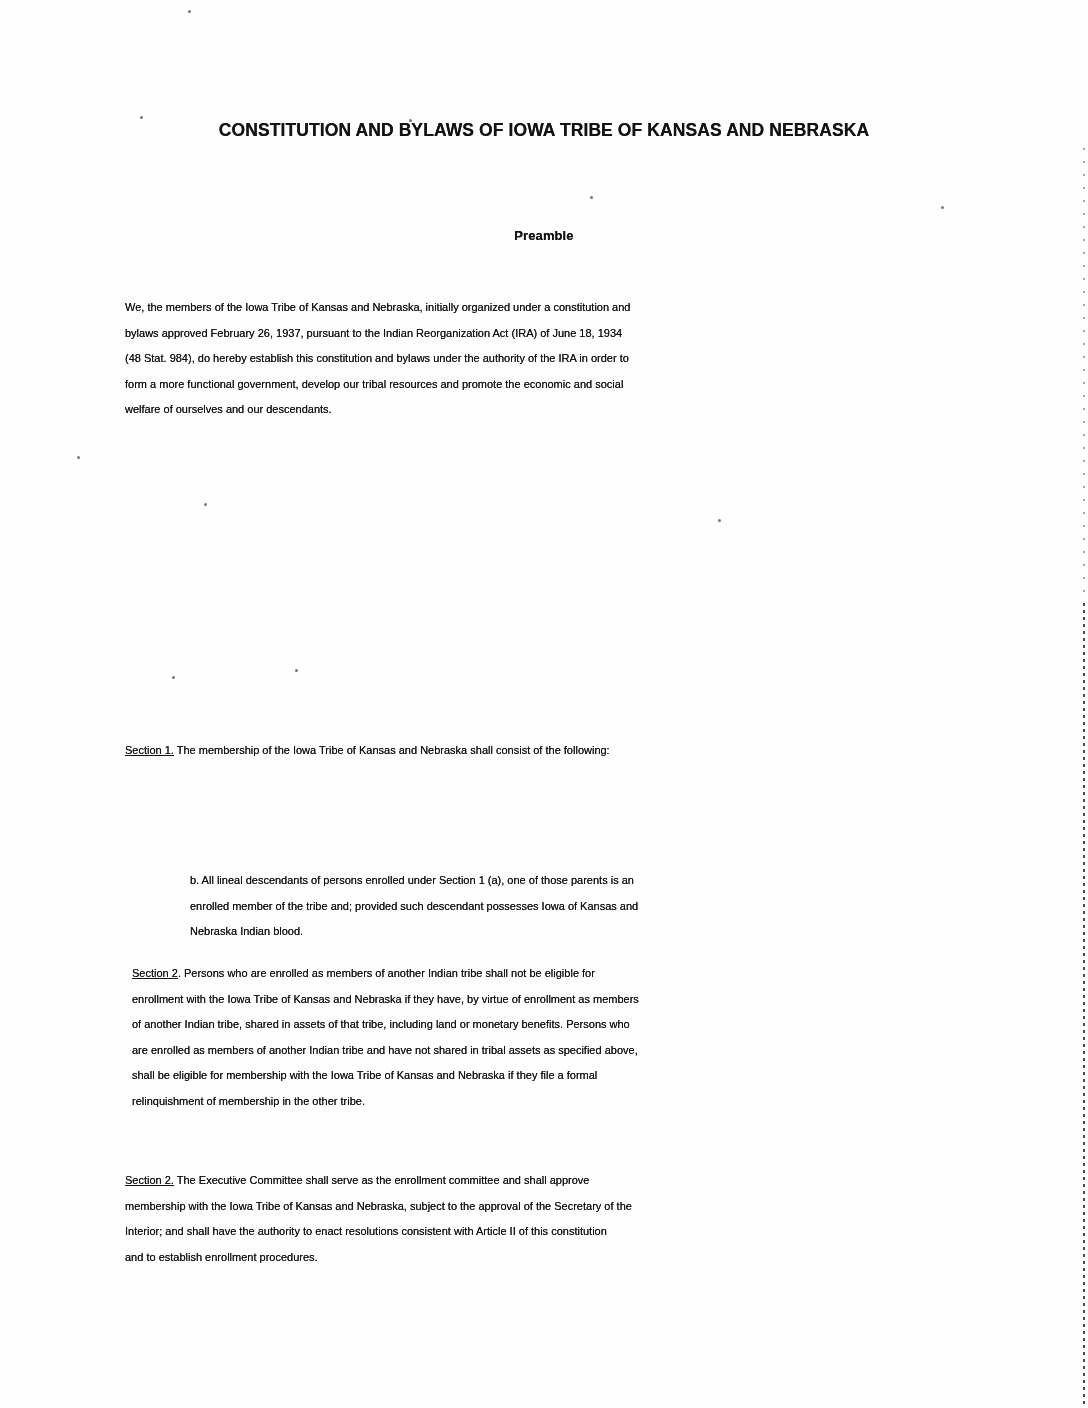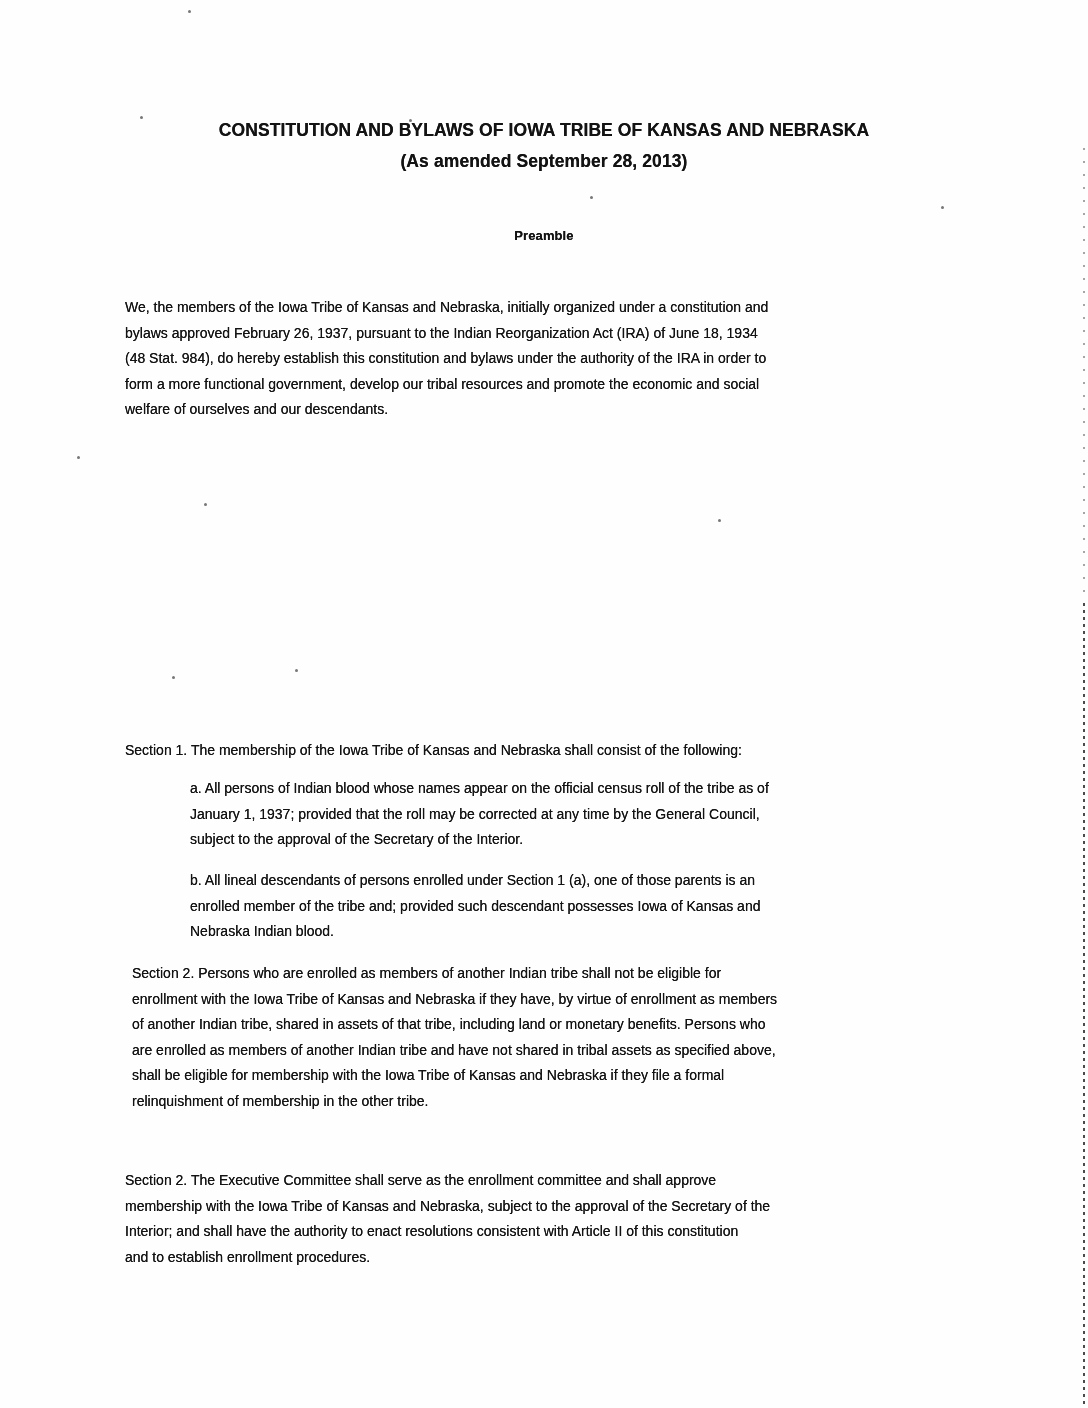--- a/index.html
+++ b/index.html
@@ -21,29 +21,29 @@
   .center-line {
     left: 0; right: 0;
     text-align: center;
     font-weight: bold;
     font-size: 17.5px;
     letter-spacing: 0.1px;
   }
   .para {
     left: 125px;
     width: 900px;
-    font-size: 14px;
+    font-size: 11px;
     line-height: 25.5px;
     white-space: pre-line;
   }
   .para.indented {
     left: 190px;
     width: 840px;
   }
-  .sec-label { }
+  .sec-label { text-decoration: underline; }
   
   .noise-line-top {
     position: absolute;
     left: 1083px; top: 148px;
     width: 2px; height: 455px;
     background: repeating-linear-gradient(180deg,
       rgba(40,40,40,0.75) 0 2px, transparent 2px 13px);
     opacity: 0.55;
   }
   .noise-line-bottom {
@@ -62,38 +62,34 @@
     opacity: 0.65;
   }
 </style>
 </head>
 <body>
 
 <div class="page">
 
   <div class="abs center-line scan-text" style="top:120px">CONSTITUTION AND BYLAWS OF IOWA TRIBE OF KANSAS AND NEBRASKA</div>
 
-  <div class="abs center-line scan-text" style="top:151px">(As amended September 28, 2013)</div>
 
   <div class="abs center-line scan-text" style="top:228px; font-size:13px">Preamble</div>
 
   <p class="abs para scan-text" style="top:295px; margin:0">We, the members of the Iowa Tribe of Kansas and Nebraska, initially organized under a constitution and
 bylaws approved February 26, 1937, pursuant to the Indian Reorganization Act (IRA) of June 18, 1934
 (48 Stat. 984), do hereby establish this constitution and bylaws under the authority of the IRA in order to
 form a more functional government, develop our tribal resources and promote the economic and social
 welfare of ourselves and our descendants.</p>
 
 
 
 
   <p class="abs para scan-text" style="top:738px; margin:0"><span class="sec-label">Section 1.</span><span> The membership of the Iowa Tribe of Kansas and Nebraska shall consist of the following:</span></p>
 
-  <p class="abs para indented scan-text" style="top:776px; margin:0">a. All persons of Indian blood whose names appear on the official census roll of the tribe as of
-January 1, 1937; provided that the roll may be corrected at any time by the General Council,
-subject to the approval of the Secretary of the Interior.</p>
 
   <p class="abs para indented scan-text" style="top:868px; margin:0">b. All lineal descendants of persons enrolled under Section 1 (a), one of those parents is an
 enrolled member of the tribe and; provided such descendant possesses Iowa of Kansas and
 Nebraska Indian blood.</p>
 
   <p class="abs para scan-text" style="top:954px; margin:7px"><span class="sec-label">Section 2</span><span>. Persons who are enrolled as members of another Indian tribe shall not be eligible for
 enrollment with the Iowa Tribe of Kansas and Nebraska if they have, by virtue of enrollment as members
 of another Indian tribe, shared in assets of that tribe, including land or monetary benefits. Persons who
 are enrolled as members of another Indian tribe and have not shared in tribal assets as specified above,
 shall be eligible for membership with the Iowa Tribe of Kansas and Nebraska if they file a formal

